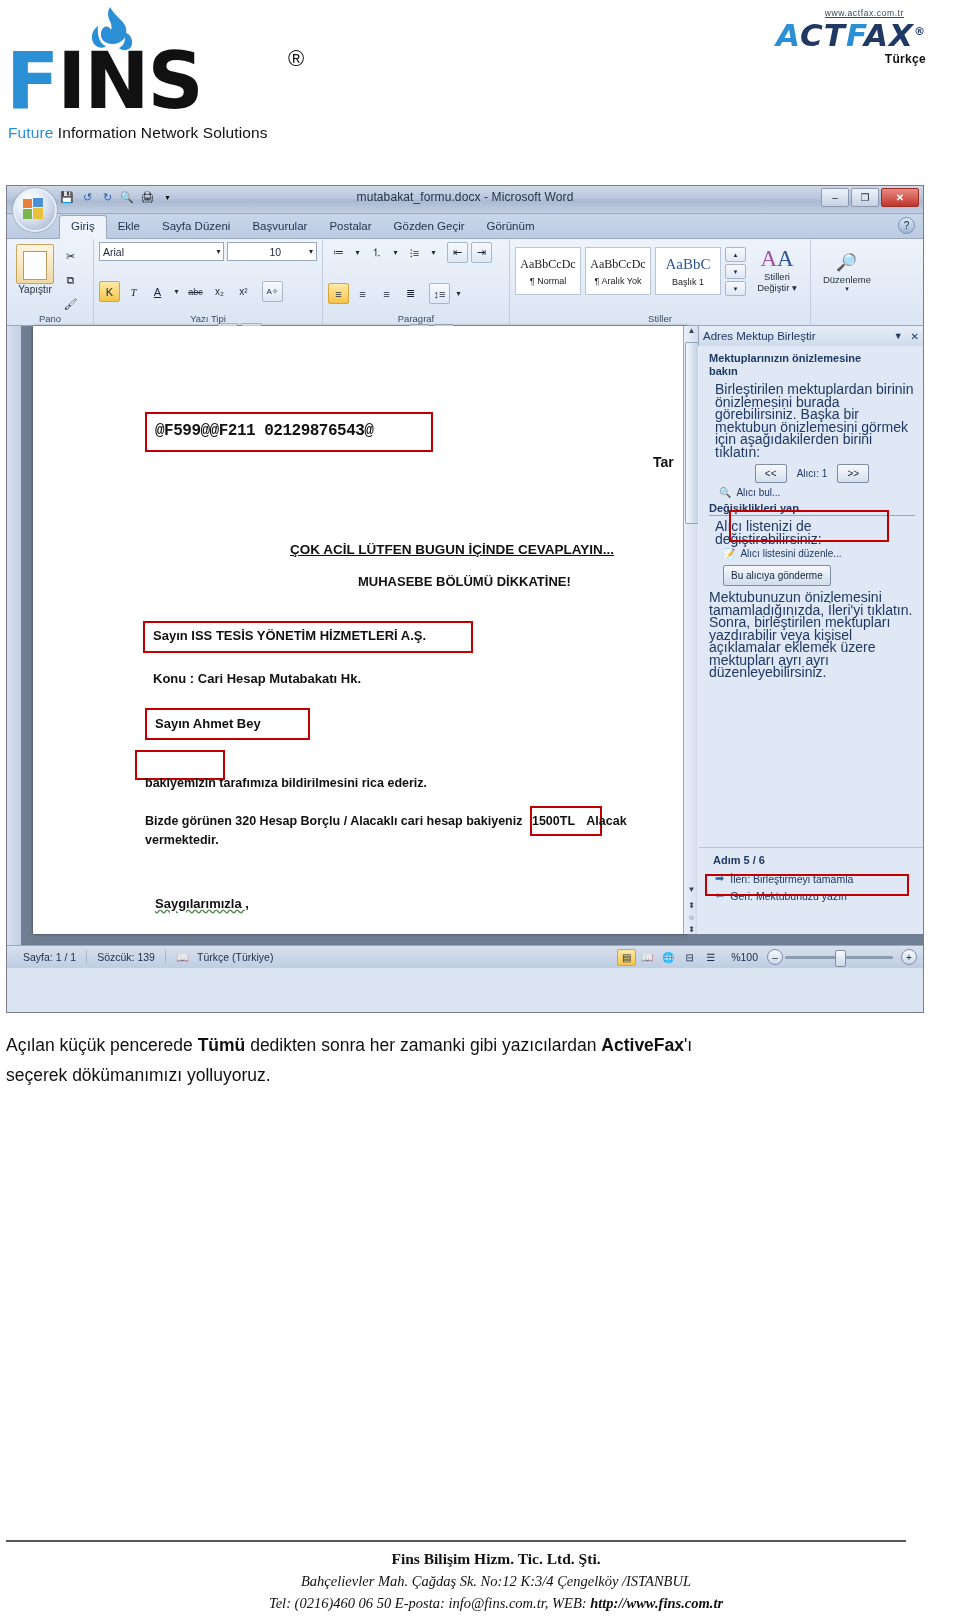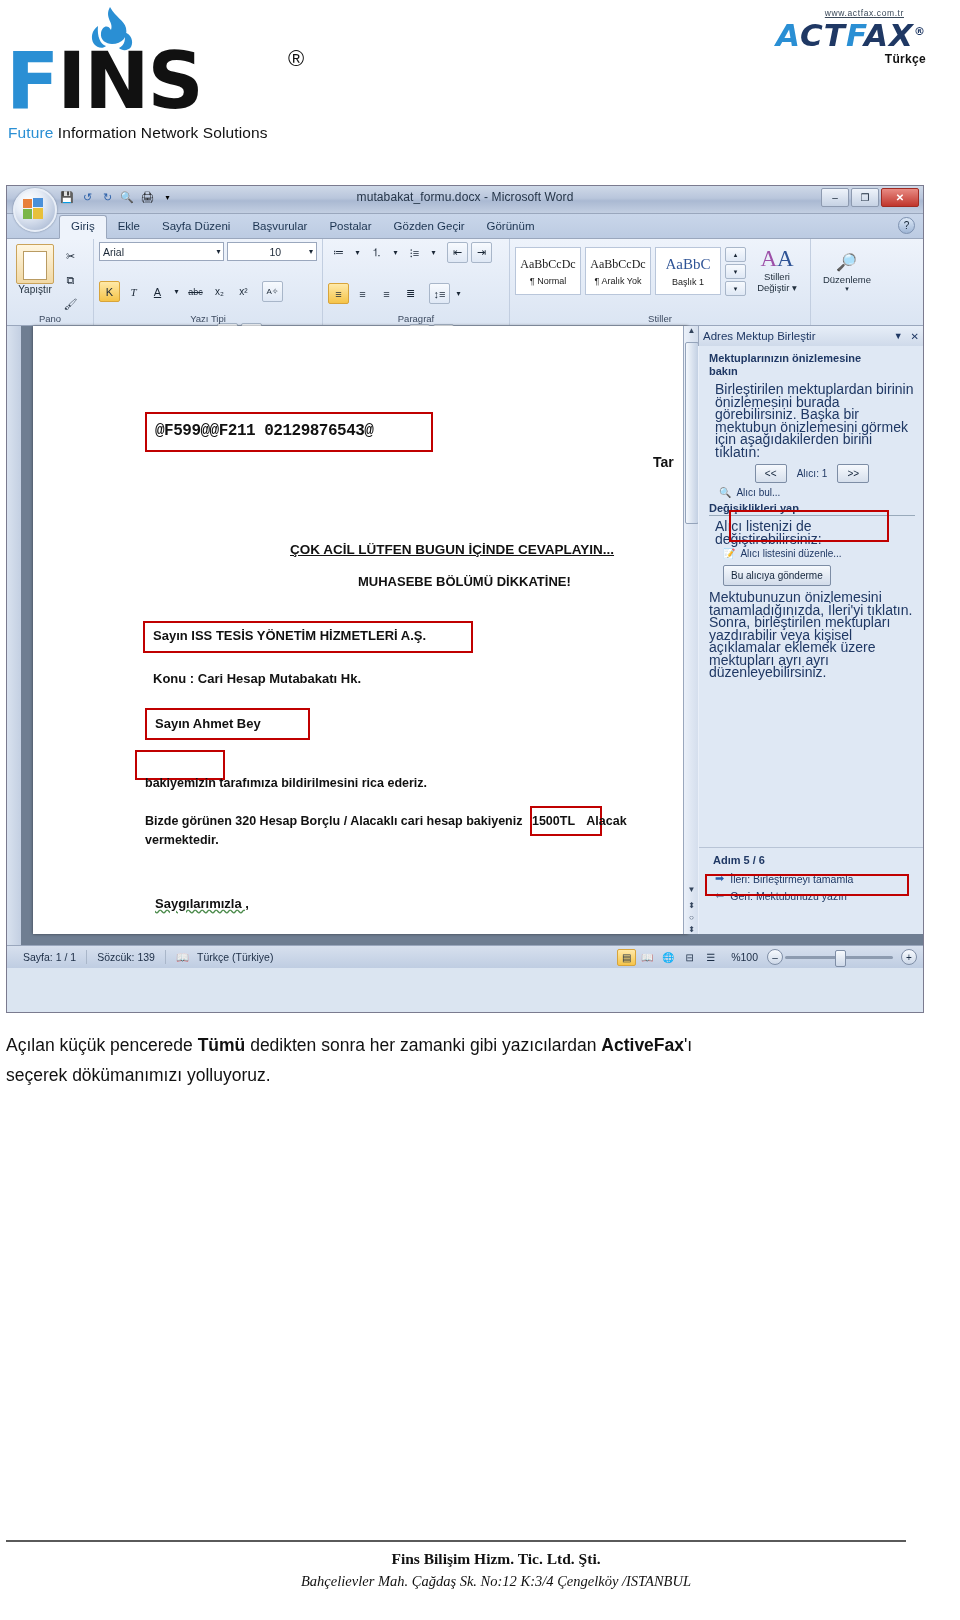--- a/index.html
+++ b/index.html
@@ -522,13 +522,16 @@
   <div>
     <span> Açılan küçük pencerede </span><b>Tümü</b><span> dedikten sonra her zamanki gibi yazıcılardan </span><b>ActiveFax</b><span>'ı</span>
   </div>
   <div>seçerek dökümanımızı yolluyoruz.</div>
 </div>
 
 <div class="footrule"></div>
 <div class="footer">
   <div class="f1">Fins Bilişim Hizm. Tic. Ltd. Şti.</div>
   <div class="f2">Bahçelievler Mah. Çağdaş Sk. No:12 K:3/4 Çengelköy /ISTANBUL</div>
+  <div class="f3">
+    <span>Tel: (0216)460 06 50  E-posta: info@fins.com.tr, WEB: </span><b>http://www.fins.com.tr</b>
+  </div>
 </div>
 
 </body></html>

